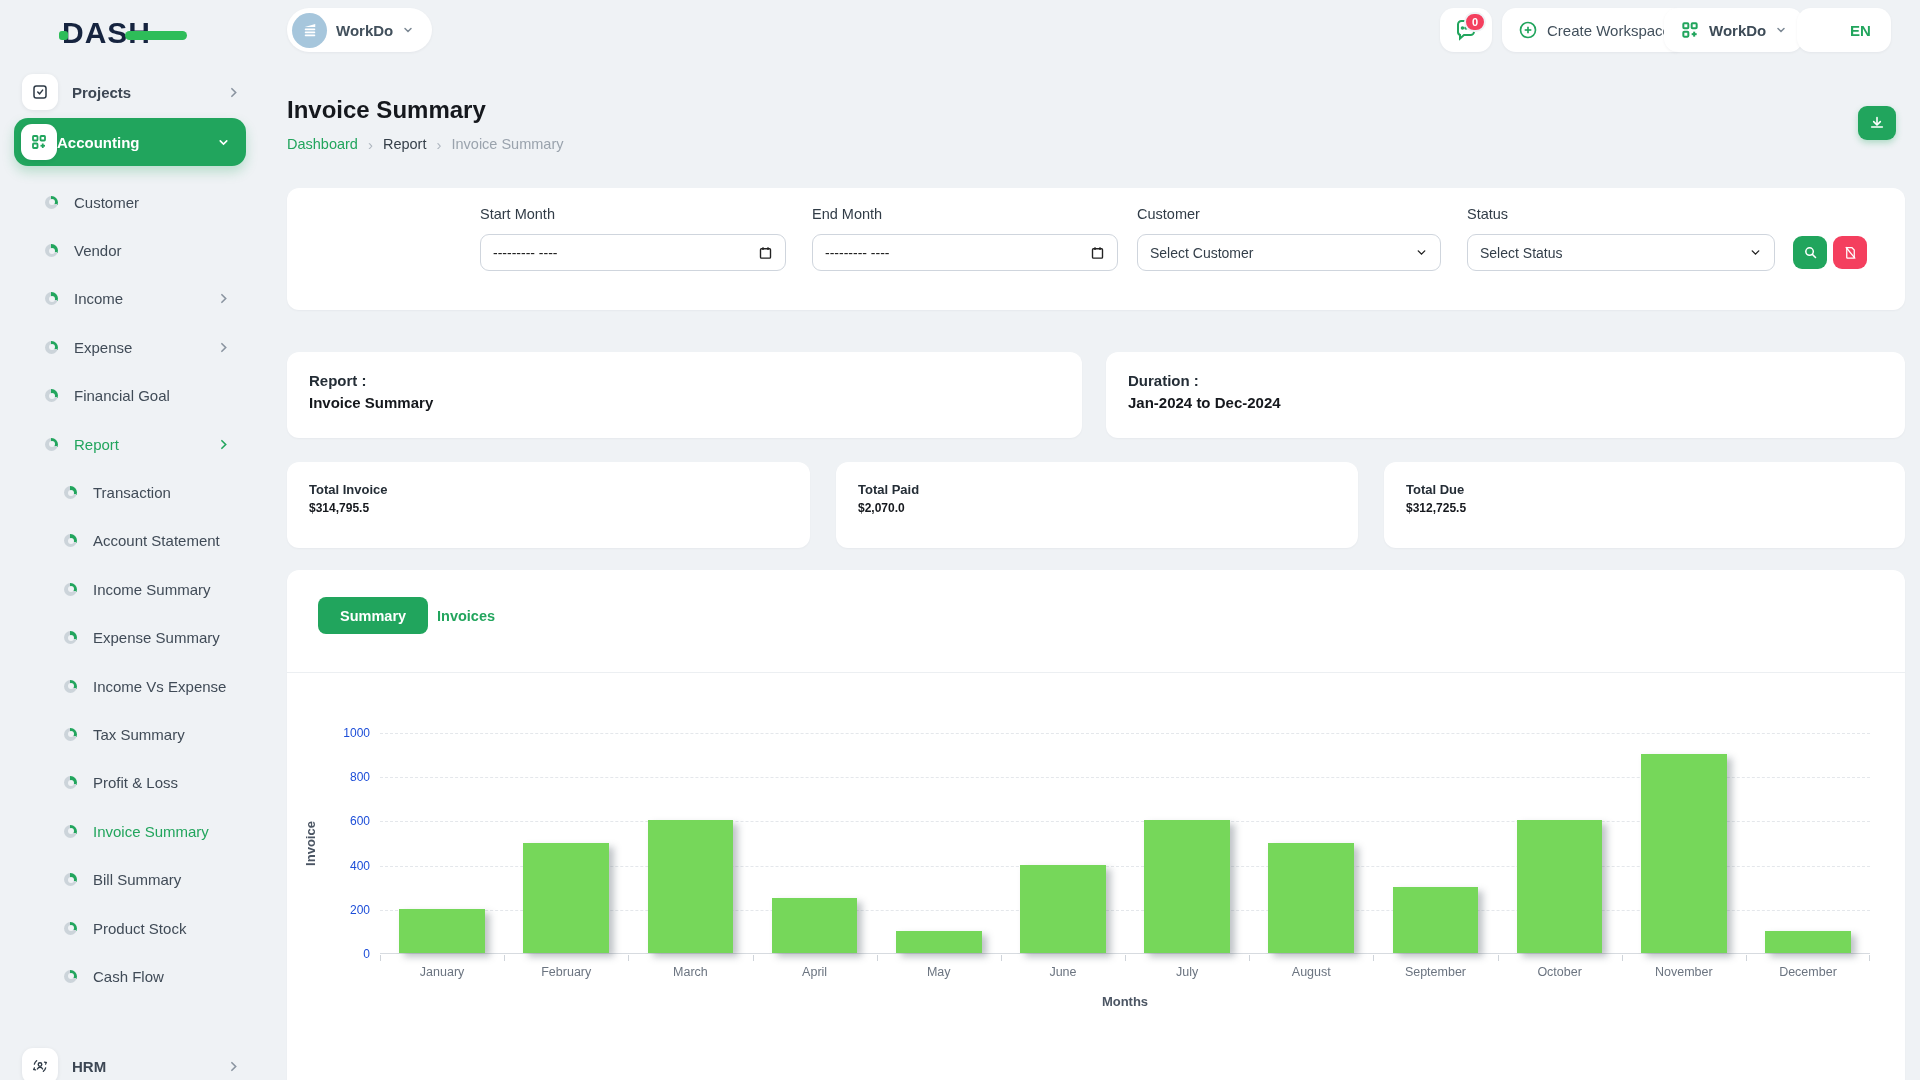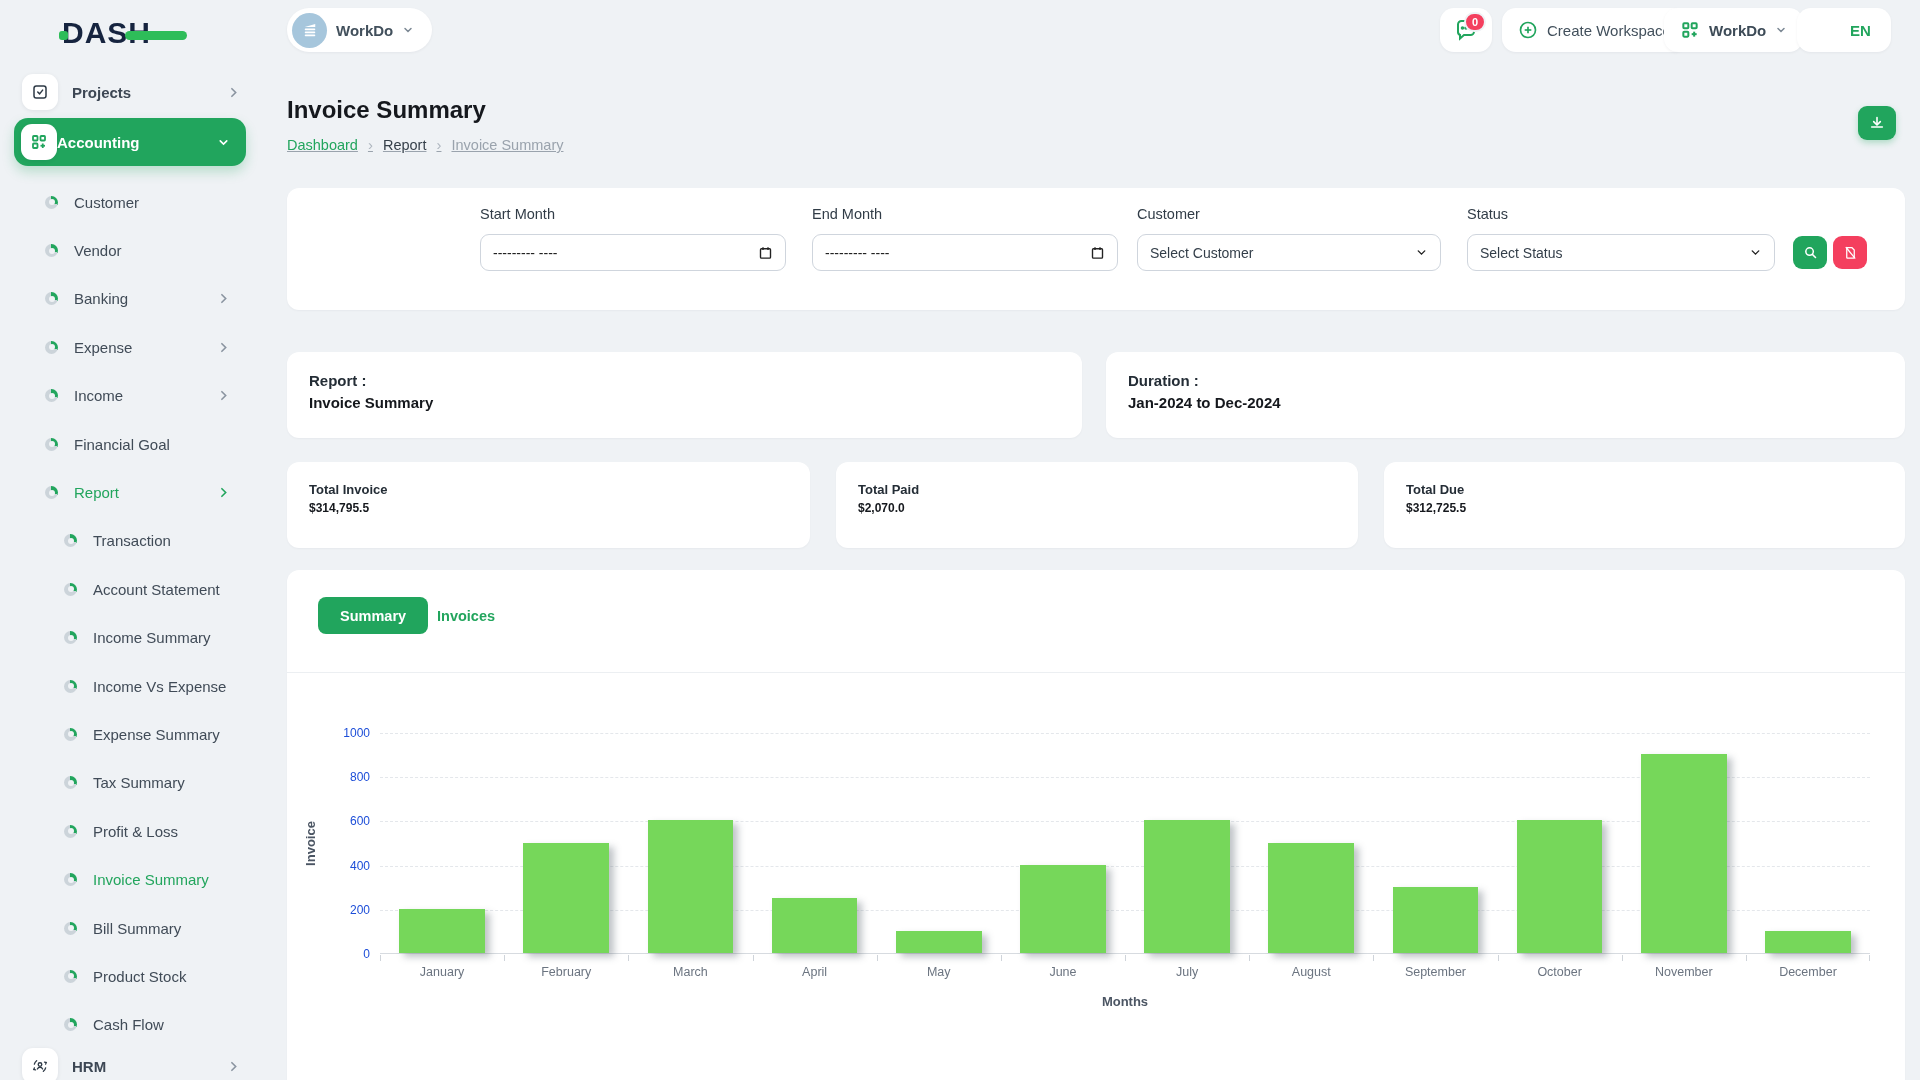--- a/index.html
+++ b/index.html
@@ -34,21 +34,21 @@
   .nav-item { display:flex; align-items:center; height:48.4px; padding-left:45px; gap:16px; font-size:15px; color:#404b57; cursor:pointer; }
   .nav-item.sub { padding-left:64px; }
   .nav-item .chev { margin-left:auto; margin-right:32px; }
   .nav-item.active { color:#22a55d; }
   .dot { width:13px; height:13px; border-radius:50%; background:conic-gradient(#22a55d 0 110deg,#ccd4da 110deg 360deg); position:relative; flex:0 0 13px; }
   .dot::after { content:""; position:absolute; inset:3.5px; border-radius:50%; background:#eff2f5; }
   .hrm-row { position:absolute; top:978px; left:0; width:262px; }
 
   
   .page-title { position:absolute; left:287px; top:96px; font-size:24px; font-weight:700; color:#15181d; }
-  .breadcrumb { position:absolute; left:287px; top:136px; font-size:14.5px; color:#9aa3ad; display:flex; gap:10px; align-items:flex-end;text-decoration:underline; }
+  .breadcrumb { position:absolute; left:287px; top:136px; font-size:14.5px; color:#9aa3ad; display:flex; gap:10px; align-items:flex-start; }
   .breadcrumb .bc-home { color:#22a55d; cursor:pointer; }
   .breadcrumb .bc-mid { color:#353f49; cursor:pointer; }
   .breadcrumb .sep { color:#aeb6bf; font-size:15px; }
   .dl-btn { position:absolute; left:1858px; top:106px; width:38px; height:34px; border-radius:9px; background:#21a55d; display:flex; align-items:center; justify-content:center; cursor:pointer; box-shadow:0 3px 6px rgba(33,165,93,.3); }
 
   .card { position:absolute; background:#fff; border-radius:12px; box-shadow:0 1px 2px rgba(16,24,40,.04); }
 
   
   .filter-card { left:287px; top:188px; width:1618px; height:122px; }
   .f-label { position:absolute; top:18px; font-size:14.5px; color:#313c47; }
@@ -197,41 +197,34 @@
         <div class="nav-item">
           <span class="dot"></span>
           <span>Customer</span>
         </div>
         <div class="nav-item">
           <span class="dot"></span>
           <span>Vendor</span>
         </div>
         <div class="nav-item">
           <span class="dot"></span>
-          <span>Banking</span>
+          <span>Income</span>
           <svg class="chev" width="13" height="13" viewBox="0 0 24 24" fill="none" stroke="#8a94a0" stroke-width="3" stroke-linecap="round">
             <polyline points="9 5 16 12 9 19"></polyline>
           </svg>
         </div>
         <div class="nav-item">
           <span class="dot"></span>
           <span>Expense</span>
           <svg class="chev" width="13" height="13" viewBox="0 0 24 24" fill="none" stroke="#8a94a0" stroke-width="3" stroke-linecap="round">
             <polyline points="9 5 16 12 9 19"></polyline>
           </svg>
         </div>
         <div class="nav-item">
           <span class="dot"></span>
-          <span>Income</span>
-          <svg class="chev" width="13" height="13" viewBox="0 0 24 24" fill="none" stroke="#8a94a0" stroke-width="3" stroke-linecap="round">
-            <polyline points="9 5 16 12 9 19"></polyline>
-          </svg>
-        </div>
-        <div class="nav-item">
-          <span class="dot"></span>
           <span>Financial Goal</span>
         </div>
         <div class="nav-item active">
           <span class="dot"></span>
           <span>Report</span>
           <svg class="chev" width="13" height="13" viewBox="0 0 24 24" fill="none" stroke="#22a55d" stroke-width="3" stroke-linecap="round">
             <polyline points="9 5 16 12 9 19"></polyline>
           </svg>
         </div>
         <div class="nav-item sub">
@@ -241,25 +234,25 @@
         <div class="nav-item sub">
           <span class="dot"></span>
           <span>Account Statement</span>
         </div>
         <div class="nav-item sub">
           <span class="dot"></span>
           <span>Income Summary</span>
         </div>
         <div class="nav-item sub">
           <span class="dot"></span>
+          <span>Expense Summary</span>
+        </div>
+        <div class="nav-item sub">
+          <span class="dot"></span>
           <span>Income Vs Expense</span>
-        </div>
-        <div class="nav-item sub">
-          <span class="dot"></span>
-          <span>Expense Summary</span>
         </div>
         <div class="nav-item sub">
           <span class="dot"></span>
           <span>Tax Summary</span>
         </div>
         <div class="nav-item sub">
           <span class="dot"></span>
           <span>Profit &amp; Loss</span>
         </div>
         <div class="nav-item sub active">

